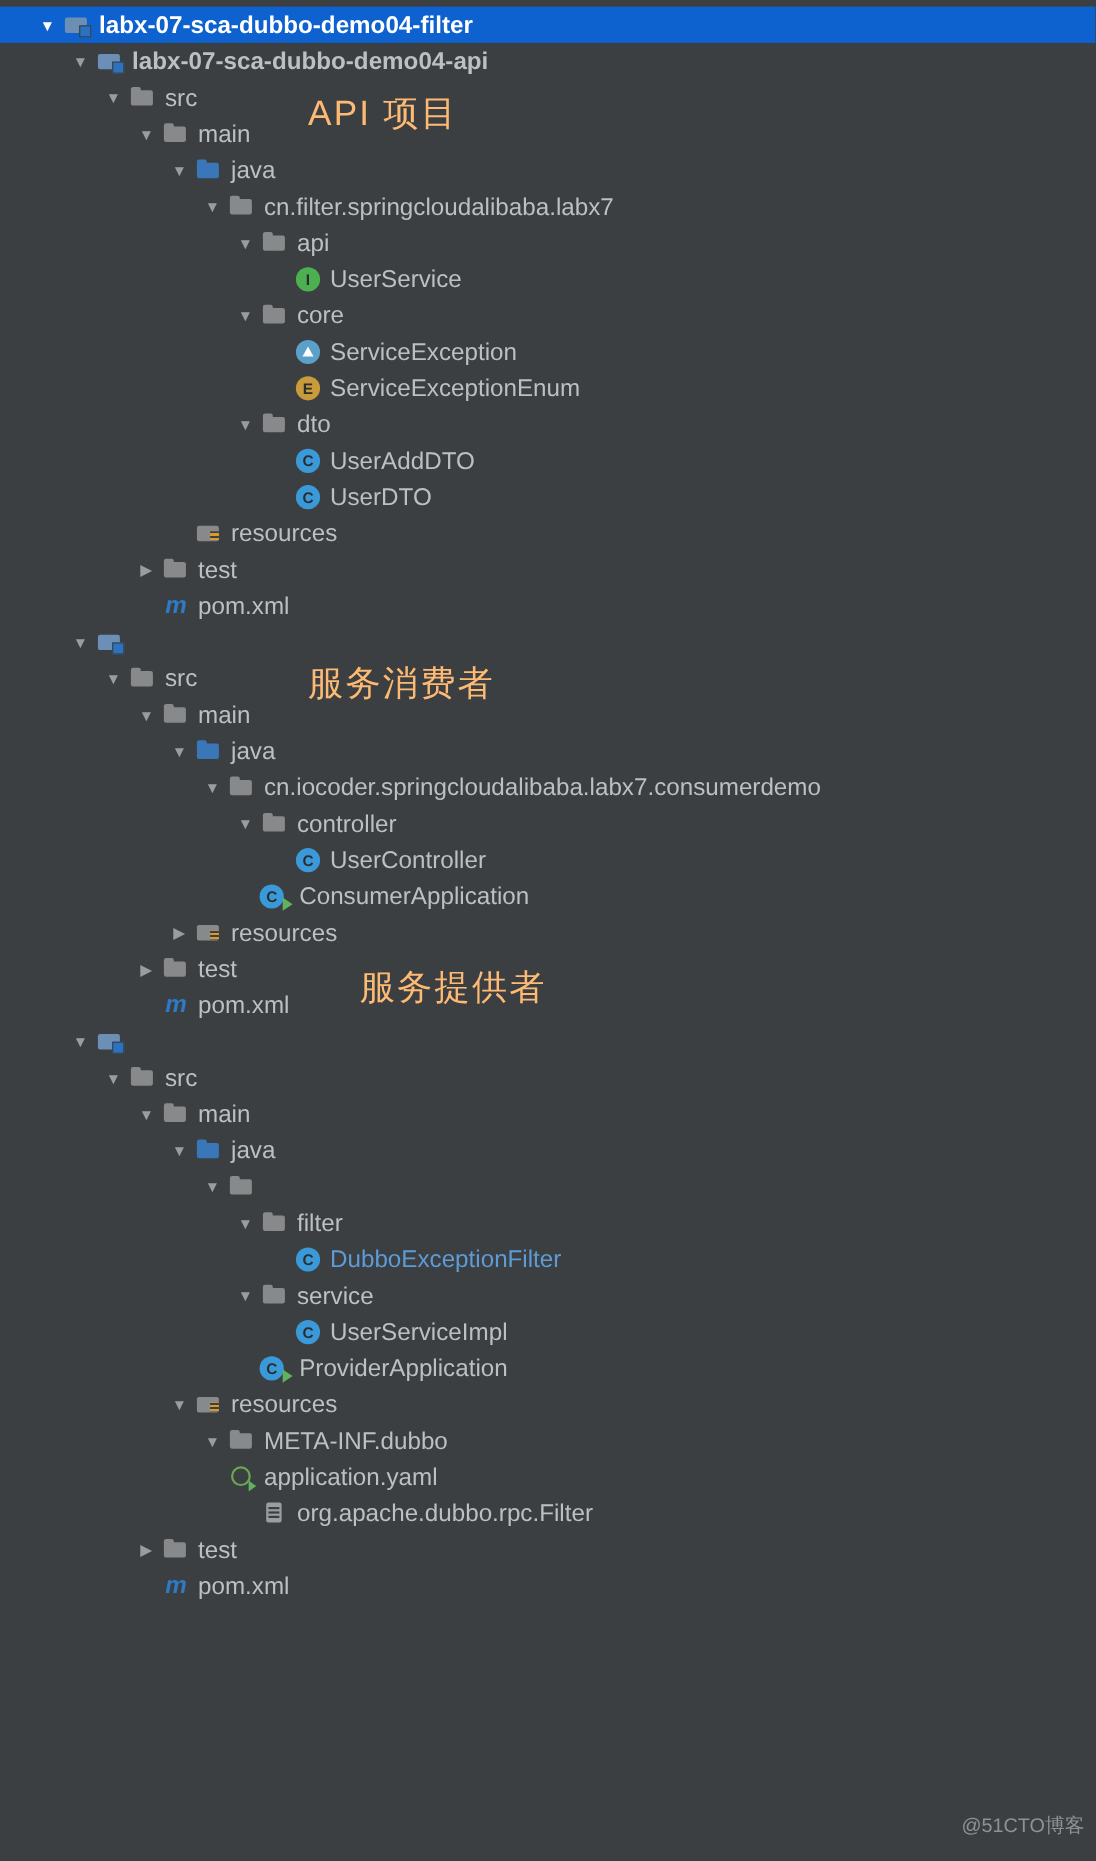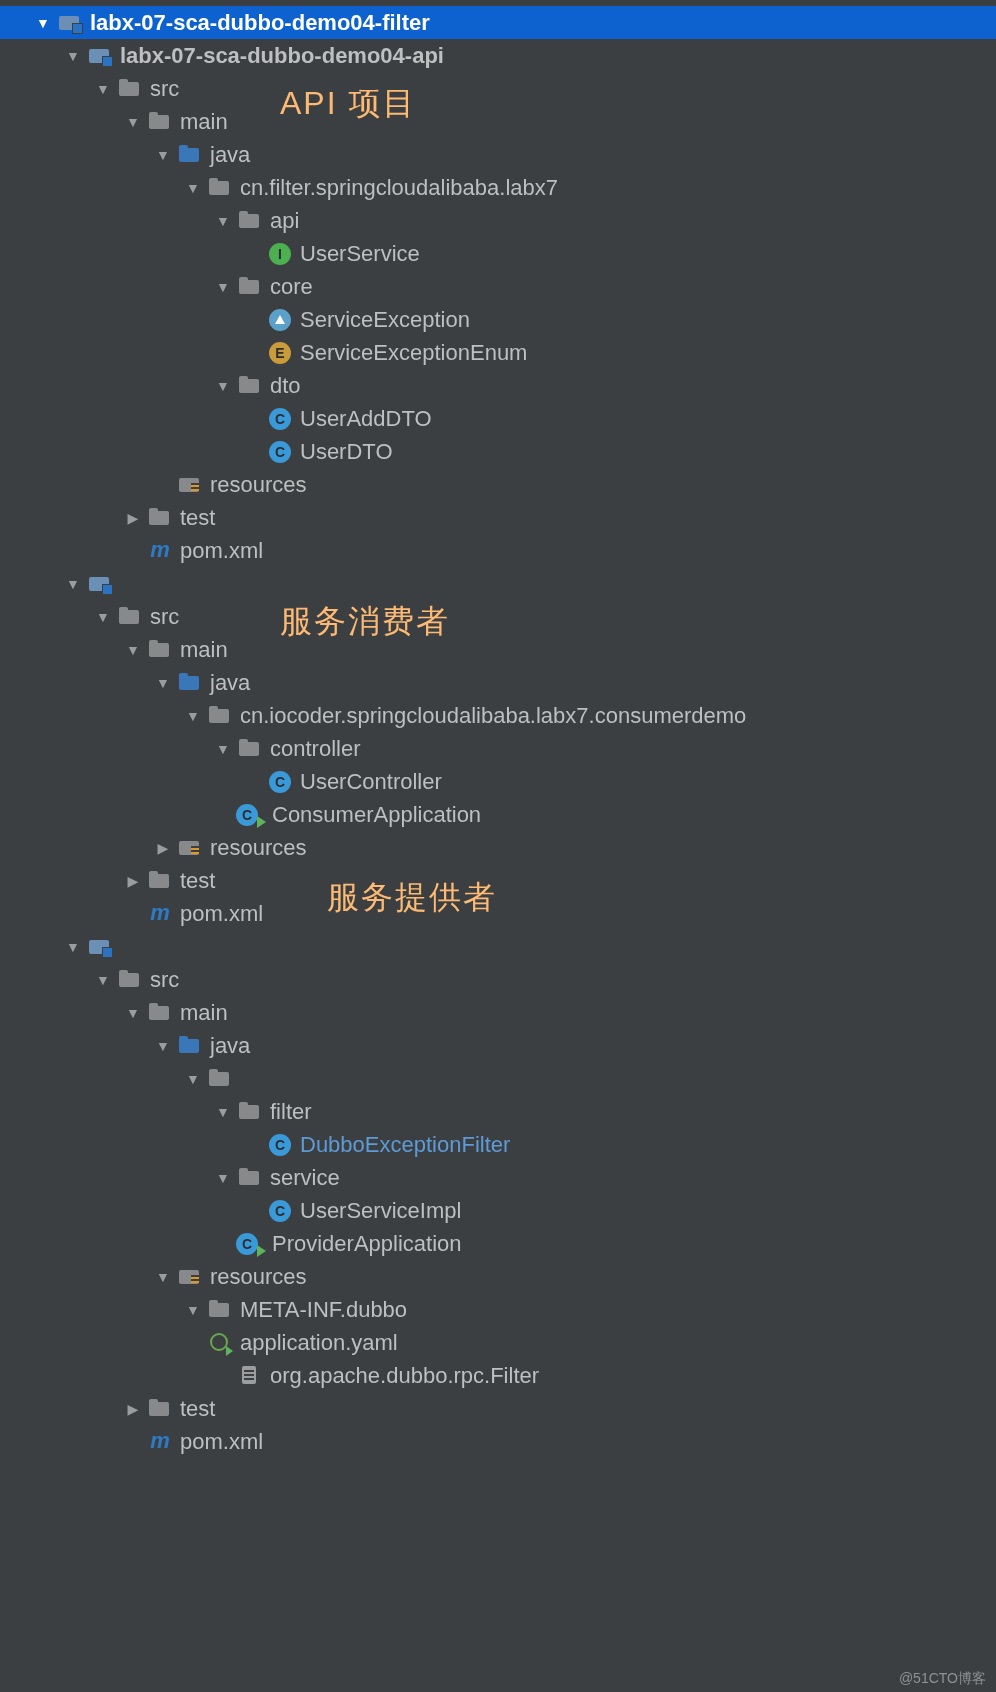--- a/index.html
+++ b/index.html
@@ -227,23 +227,23 @@
     color: #fdba74;
     font-size: 32px;
     font-weight: 500;
     pointer-events: none;
     letter-spacing: 2px;
   }
 
   .watermark {
     position: absolute;
     right: 10px;
-    bottom: 4px;
+    bottom: 21px;
     color: #8f9193;
-    font-size: 14px;
+    font-size: 18px;
   }
 </style>
 </head>
 <body>
 
 <div class="tree" id="tree">
     <div class="row selected">
       <span class="indent" style="width: 34px;"></span>
       <span class="arrow ">▼</span>
       <span class="icon ic-module"></span>

